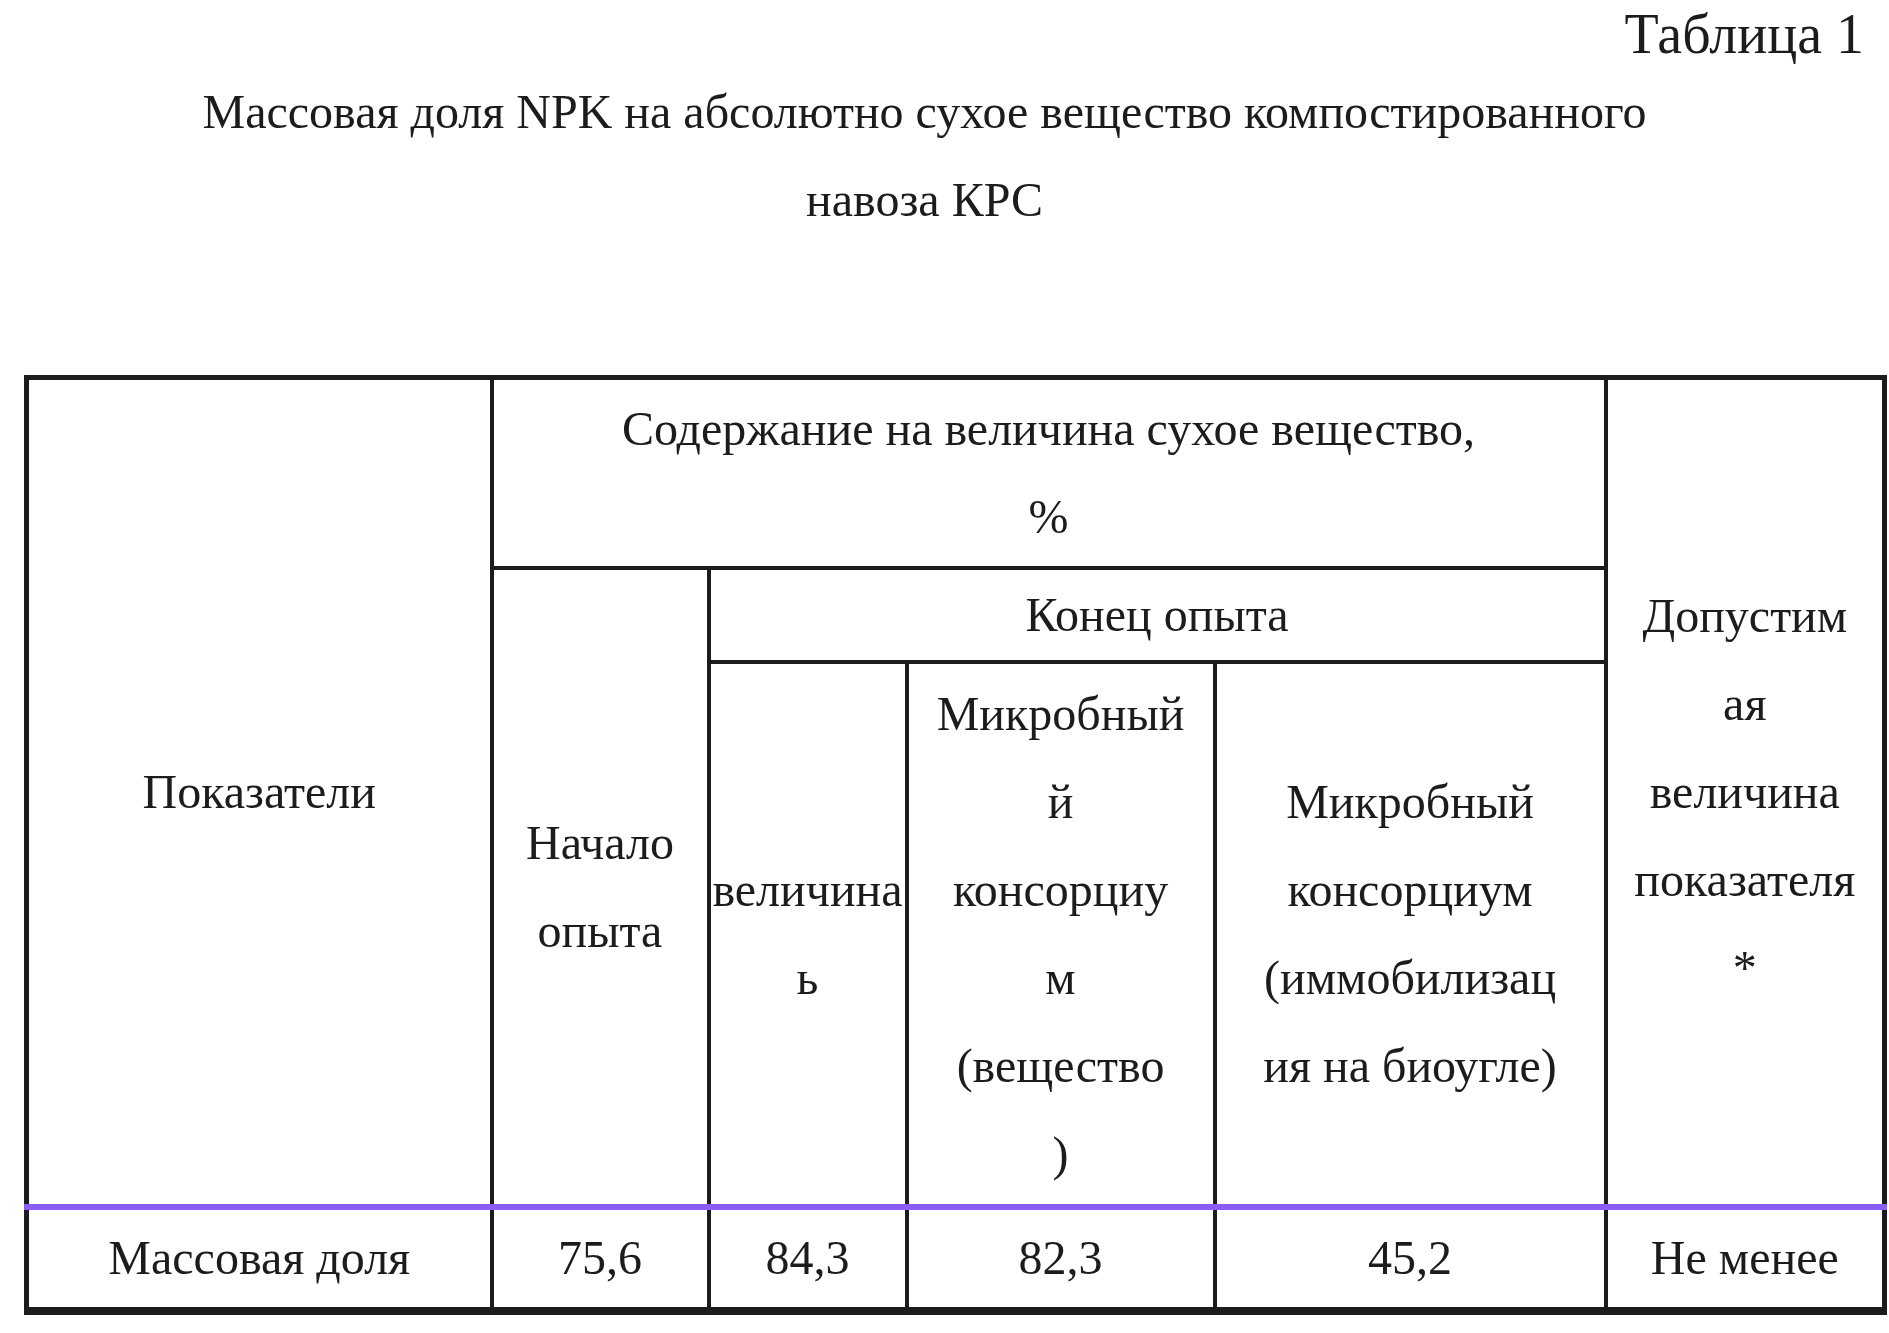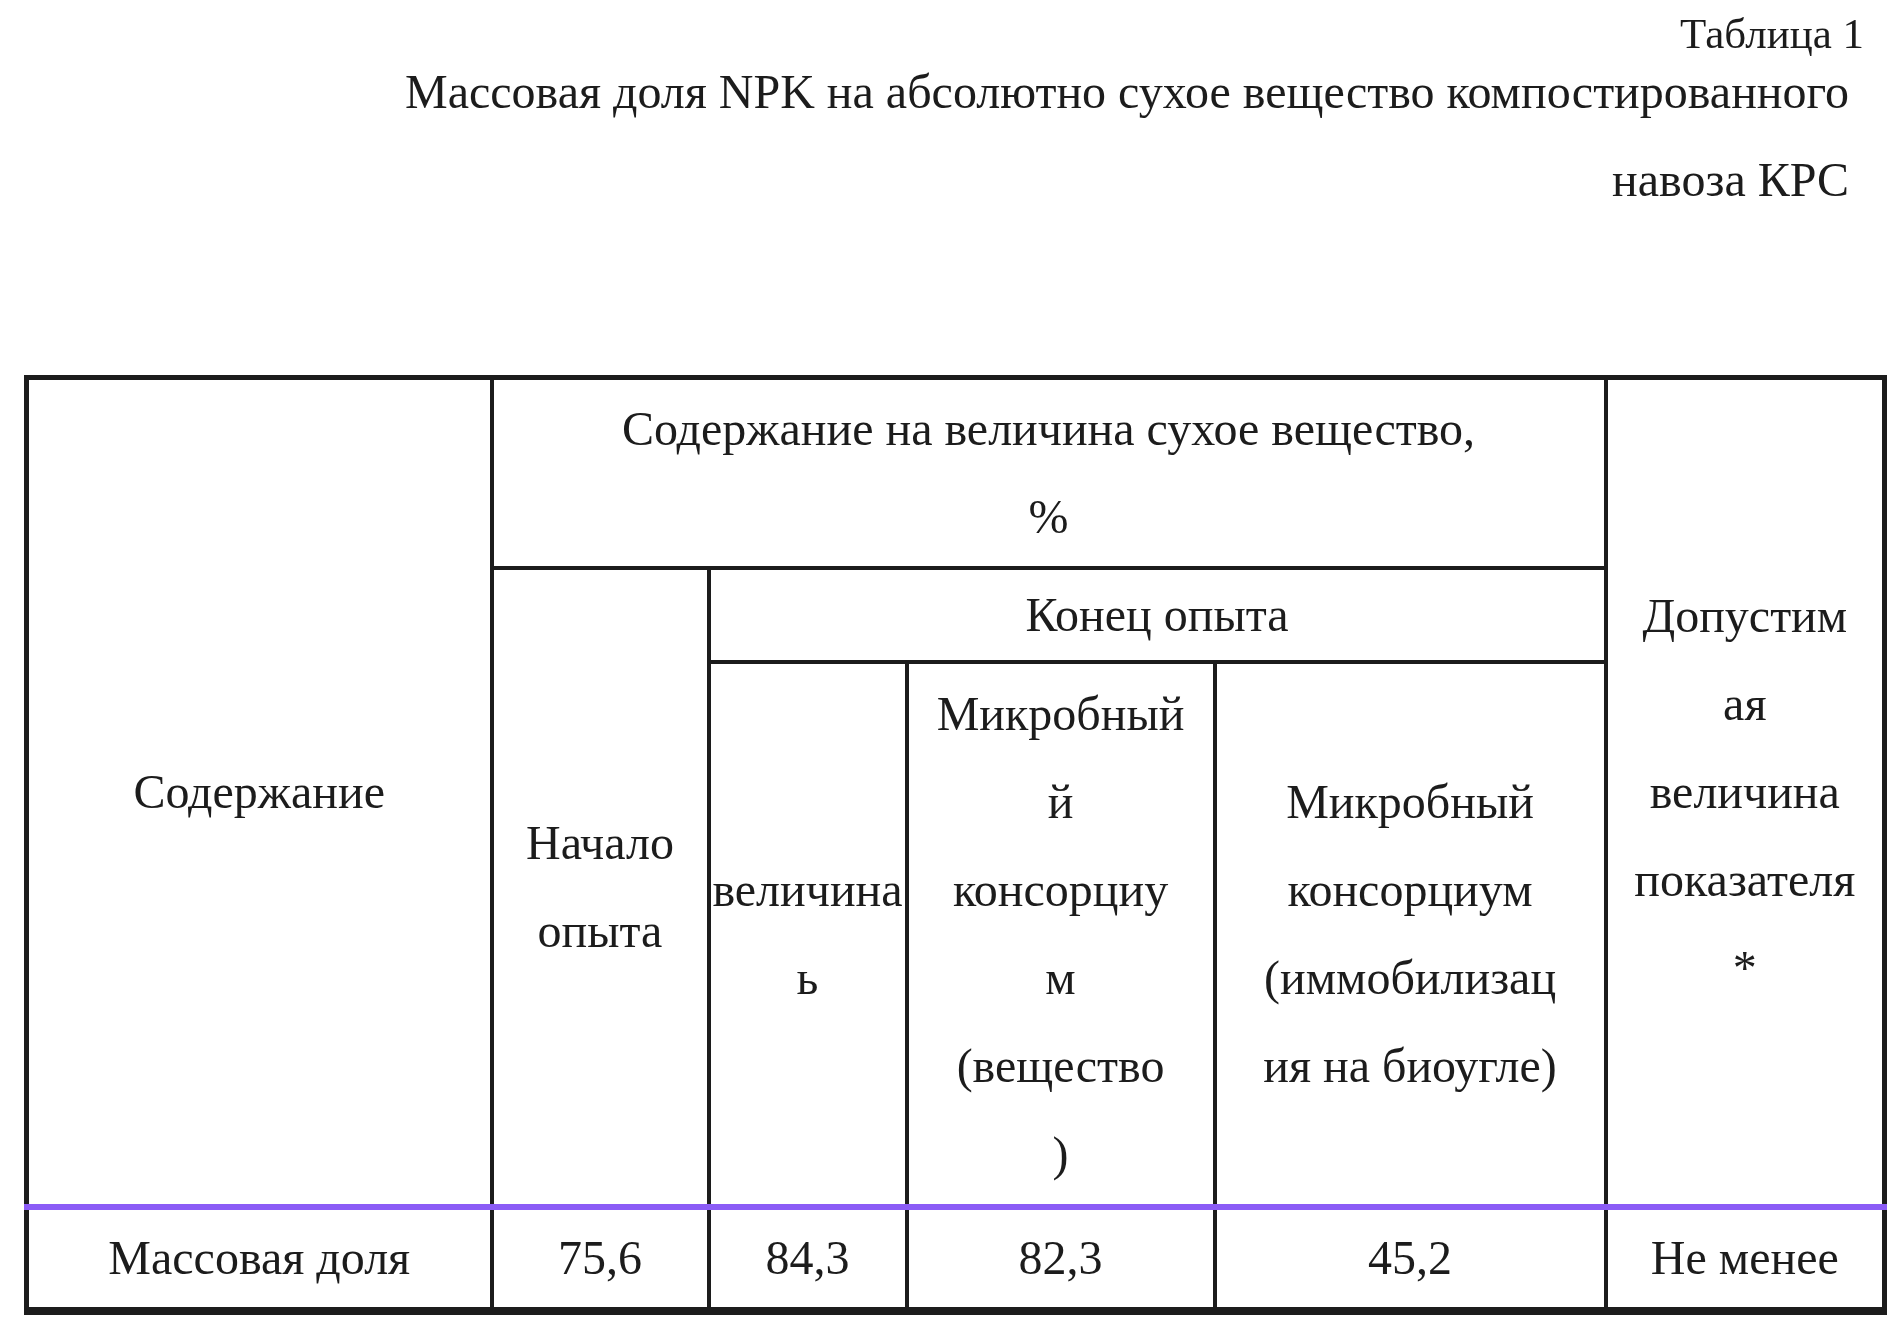--- a/index.html
+++ b/index.html
@@ -17,30 +17,30 @@
   .page {
     position: absolute;
     inset: 0;
     background: #ffffff;
     overflow: hidden;
   }
   .table-caption {
     position: absolute;
     top: 2px;
     right: 25px;
-    font-size: 43px;
+    font-size: 56px;
     line-height: 64px;
     white-space: nowrap;
   }
   .doc-title {
     position: absolute;
-    top: 48px;
+    top: 68px;
     left: 0;
     right: 40px;
-    text-align: right;
+    text-align: center;
     font-size: 48px;
   }
   .doc-title .ln {
     line-height: 88px;
   }
   table.npk {
     position: absolute;
     left: 24px;
     top: 375px;
     border-collapse: collapse;
@@ -86,21 +86,21 @@
       <col style="width:465px">
       <col style="width:217px">
       <col style="width:198px">
       <col style="width:308px">
       <col style="width:391px">
       <col style="width:279px">
     </colgroup>
     <tbody>
         <tr class="r1" style="height:190px">
       <td rowspan="3">
-        <div class="ln">Содержание</div>
+        <div class="ln">Показатели</div>
       </td>
       <td colspan="4">
         <div class="ln">Содержание на величина сухое вещество,</div>
         <div class="ln">%</div>
       </td>
       <td rowspan="3">
         <div class="ln">Допустим</div>
         <div class="ln">ая</div>
         <div class="ln">величина</div>
         <div class="ln">показателя</div>

